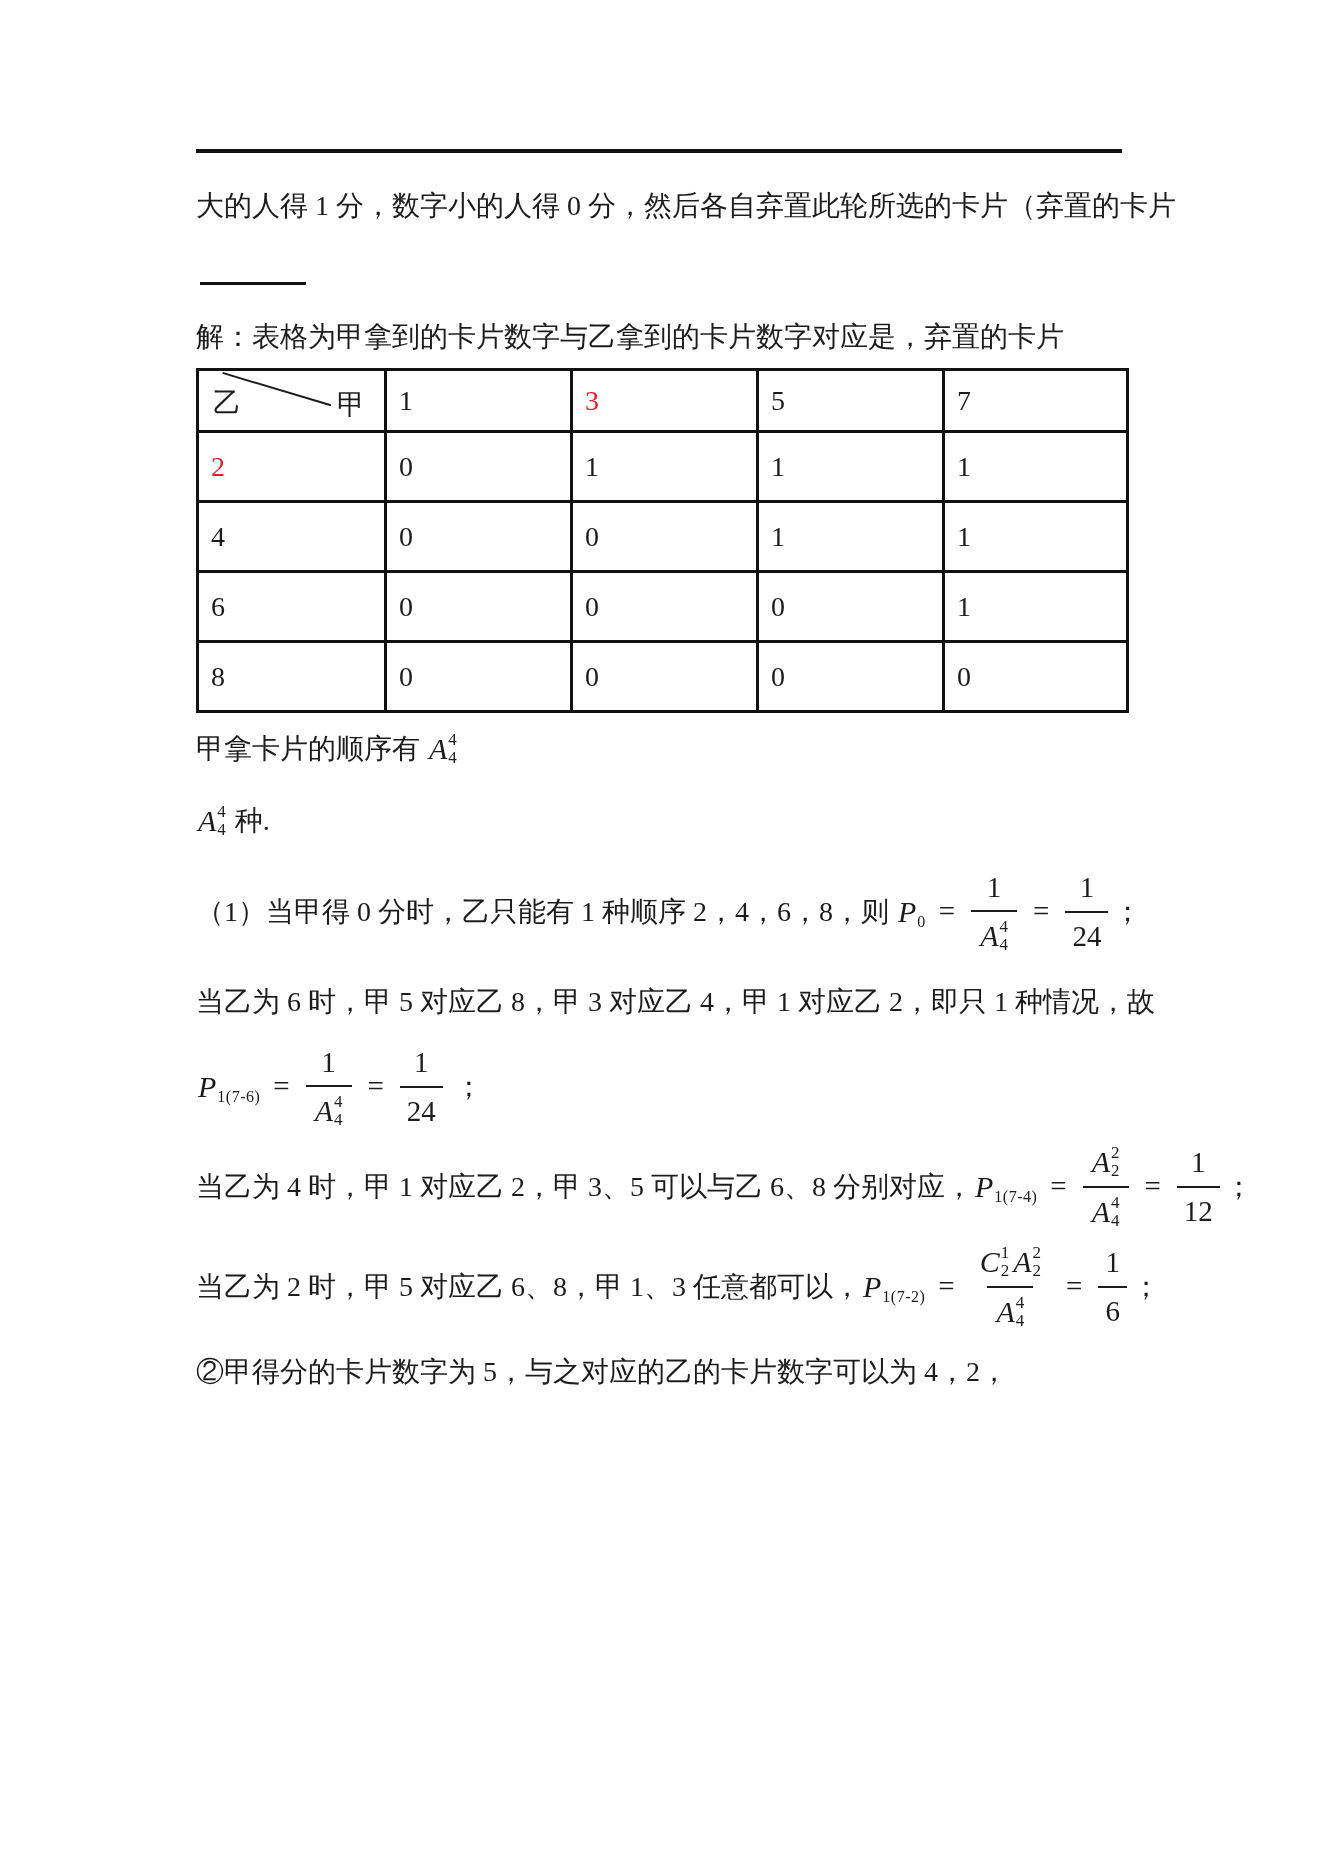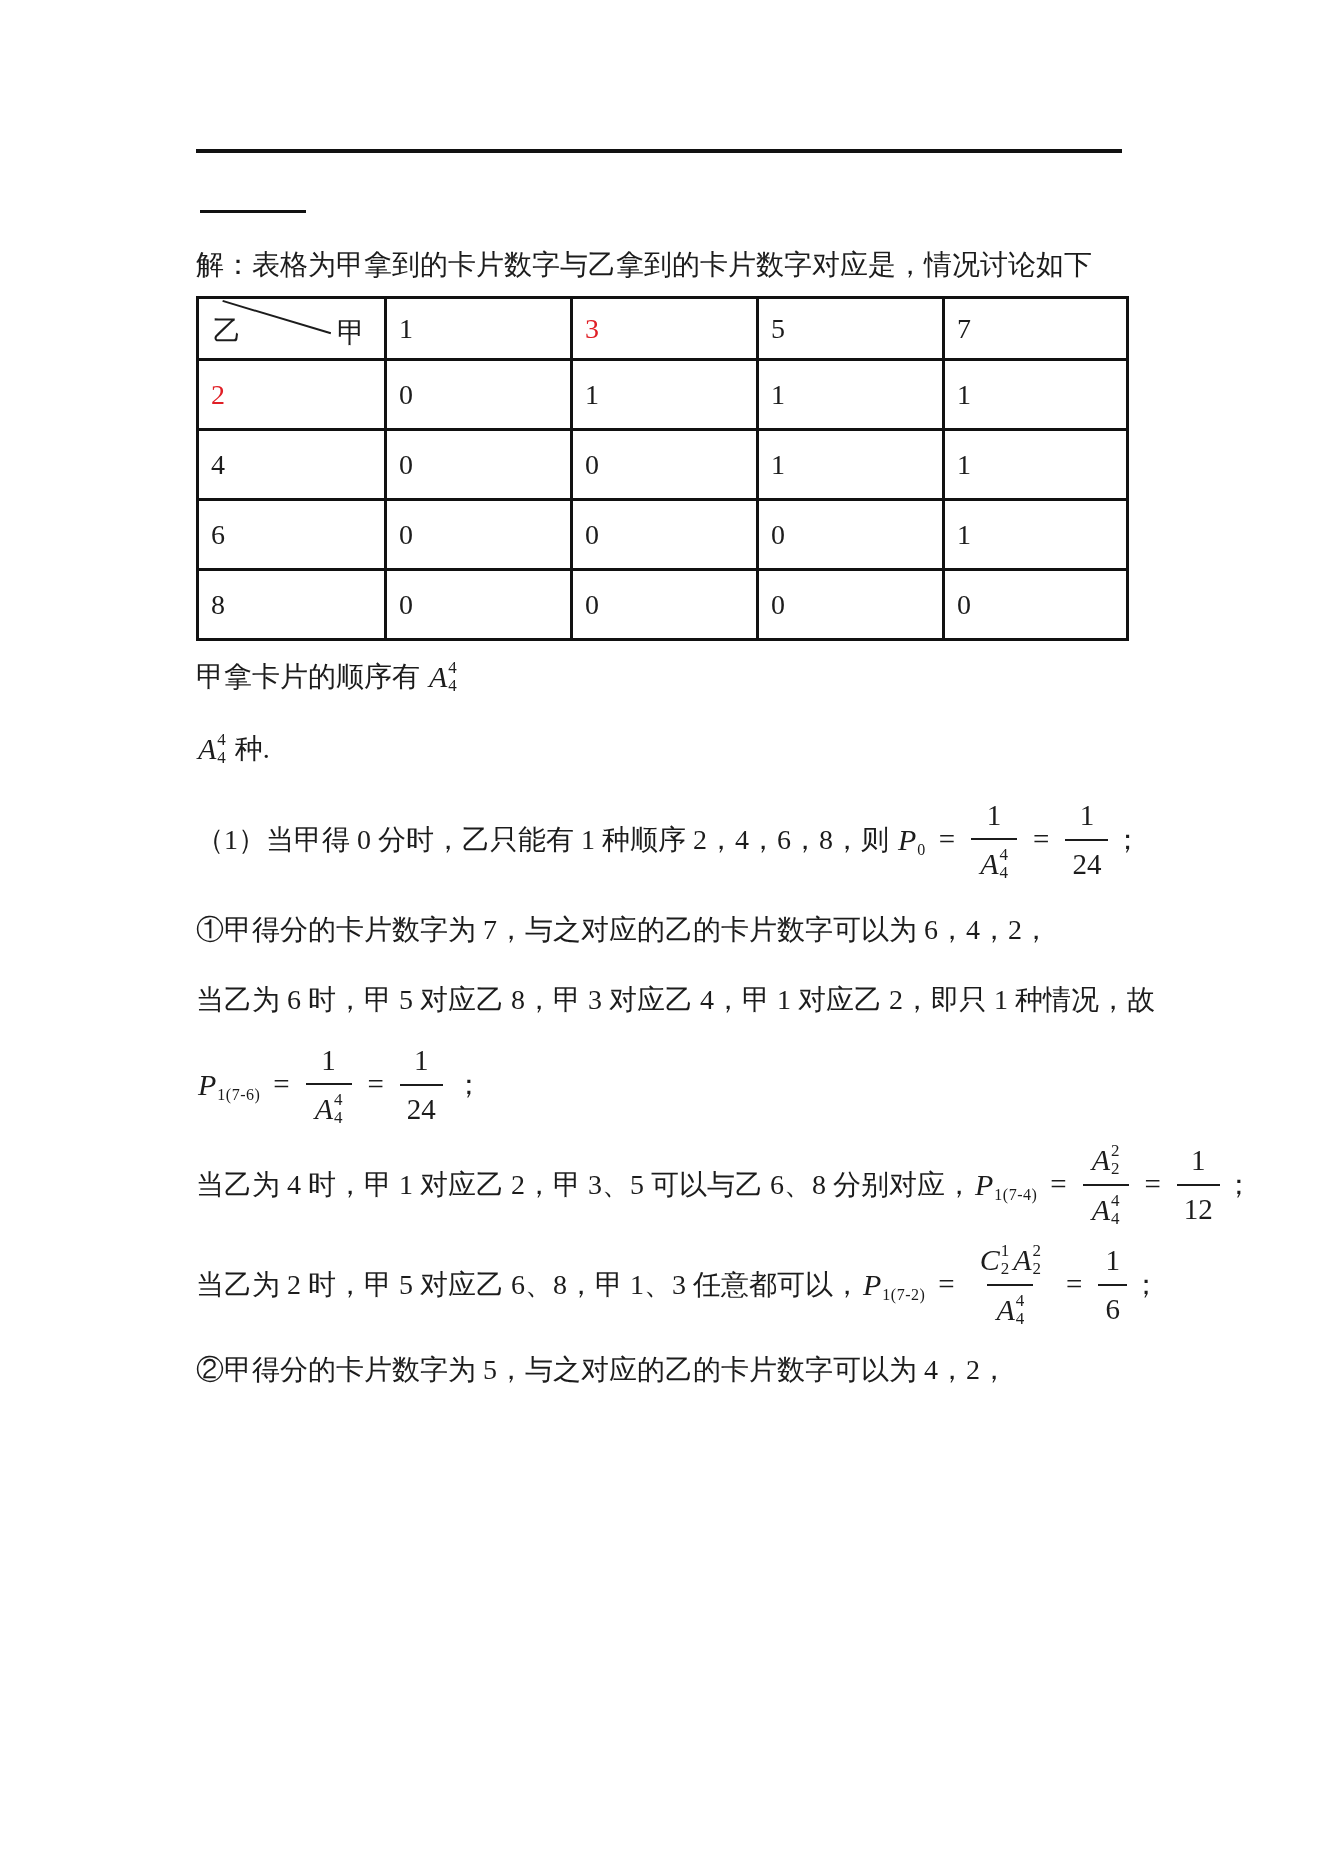--- a/index.html
+++ b/index.html
@@ -70,26 +70,27 @@
           border-top:2px solid #1c1c1c; padding:4px 7px 0; }
 </style>
 </head>
 <body>
 
 <div class="page">
   <div class="top-rule"></div>
 
   <div class="content">
 
+    <div class="line h72"><span class="cjk">大的人得 1 分，数字小的人得 0 分，然后各自弃置此轮所选的卡片（弃置的卡片</span></div>
 
     <div class="line h64">
       <div class="answer-blank"></div>
     </div>
 
-    <div class="line h62"><span class="cjk">解：表格为甲拿到的卡片数字与乙拿到的卡片数字对应是，情况讨论如下</span></div>
+    <div class="line h62"><span class="cjk">解：表格为甲拿到的卡片数字与乙拿到的卡片数字对应是，弃置的卡片</span></div>
 
     <table class="score-table">
       <colgroup>
         <col style="width:188px">
           <col style="width:186px">
           <col style="width:186px">
           <col style="width:186px">
           <col style="width:184px">
       </colgroup>
       <tbody>
@@ -133,20 +134,19 @@
         <td>0</td>
         <td>0</td>
         <td>0</td>
       </tr>
     </tbody>
       </table>
 
     <div class="line h72"><span class="cjk">甲拿卡片的顺序有 </span><span class="scr"><span class="mvar">A</span><span class="stack"><span class="ssup">4</span><span class="ssub">4</span></span></span></div>
     <div class="line h72"><span class="scr"><span class="mvar">A</span><span class="stack"><span class="ssup">4</span><span class="ssub">4</span></span></span><span class="cjk"> 种.</span></div>
     <div class="line h110"><span class="cjk">（1）当甲得 0 分时，乙只能有 1 种顺序 2，4，6，8，则 </span><span class="psub"><span class="mvar">P</span><span class="midx">0</span></span><span class="mup eq">=</span><span class="frac"><span class="num"><span class="mup">1</span></span><span class="den"><span class="scr"><span class="mvar">A</span><span class="stack"><span class="ssup">4</span><span class="ssub">4</span></span></span></span></span><span class="mup eq">=</span><span class="frac"><span class="num"><span class="mup">1</span></span><span class="den"><span class="mup">24</span></span></span><span class="cjk">；</span></div>
-    <div class="line h70"><span class="cjk">①甲得分的卡片数字为 7，与之对应的乙的卡片数字可以为 6，4，2，</span></div>
     <div class="line h70"><span class="cjk">当乙为 6 时，甲 5 对应乙 8，甲 3 对应乙 4，甲 1 对应乙 2，即只 1 种情况，故</span></div>
     <div class="line h100"><span class="psub"><span class="mvar">P</span><span class="midx">1(7-6)</span></span><span class="mup eq">=</span><span class="frac"><span class="num"><span class="mup">1</span></span><span class="den"><span class="scr"><span class="mvar">A</span><span class="stack"><span class="ssup">4</span><span class="ssub">4</span></span></span></span></span><span class="mup eq">=</span><span class="frac"><span class="num"><span class="mup">1</span></span><span class="den"><span class="mup">24</span></span></span><span class="cjk"> ；</span></div>
     <div class="line h100"><span class="cjk">当乙为 4 时，甲 1 对应乙 2，甲 3、5 可以与乙 6、8 分别对应，</span><span class="psub"><span class="mvar">P</span><span class="midx">1(7-4)</span></span><span class="mup eq">=</span><span class="frac"><span class="num"><span class="scr"><span class="mvar">A</span><span class="stack"><span class="ssup">2</span><span class="ssub">2</span></span></span></span><span class="den"><span class="scr"><span class="mvar">A</span><span class="stack"><span class="ssup">4</span><span class="ssub">4</span></span></span></span></span><span class="mup eq">=</span><span class="frac"><span class="num"><span class="mup">1</span></span><span class="den"><span class="mup">12</span></span></span><span class="cjk">；</span></div>
     <div class="line h100"><span class="cjk">当乙为 2 时，甲 5 对应乙 6、8，甲 1、3 任意都可以，</span><span class="psub"><span class="mvar">P</span><span class="midx">1(7-2)</span></span><span class="mup eq">=</span><span class="frac"><span class="num"><span class="scr"><span class="mvar">C</span><span class="stack"><span class="ssup">1</span><span class="ssub">2</span></span></span><span class="scr"><span class="mvar">A</span><span class="stack"><span class="ssup">2</span><span class="ssub">2</span></span></span></span><span class="den"><span class="scr"><span class="mvar">A</span><span class="stack"><span class="ssup">4</span><span class="ssub">4</span></span></span></span></span><span class="mup eq">=</span><span class="frac"><span class="num"><span class="mup">1</span></span><span class="den"><span class="mup">6</span></span></span><span class="cjk">；</span></div>
     <div class="line h70"><span class="cjk">②甲得分的卡片数字为 5，与之对应的乙的卡片数字可以为 4，2，</span></div>
   </div>
 </div>
 
 </body></html>

